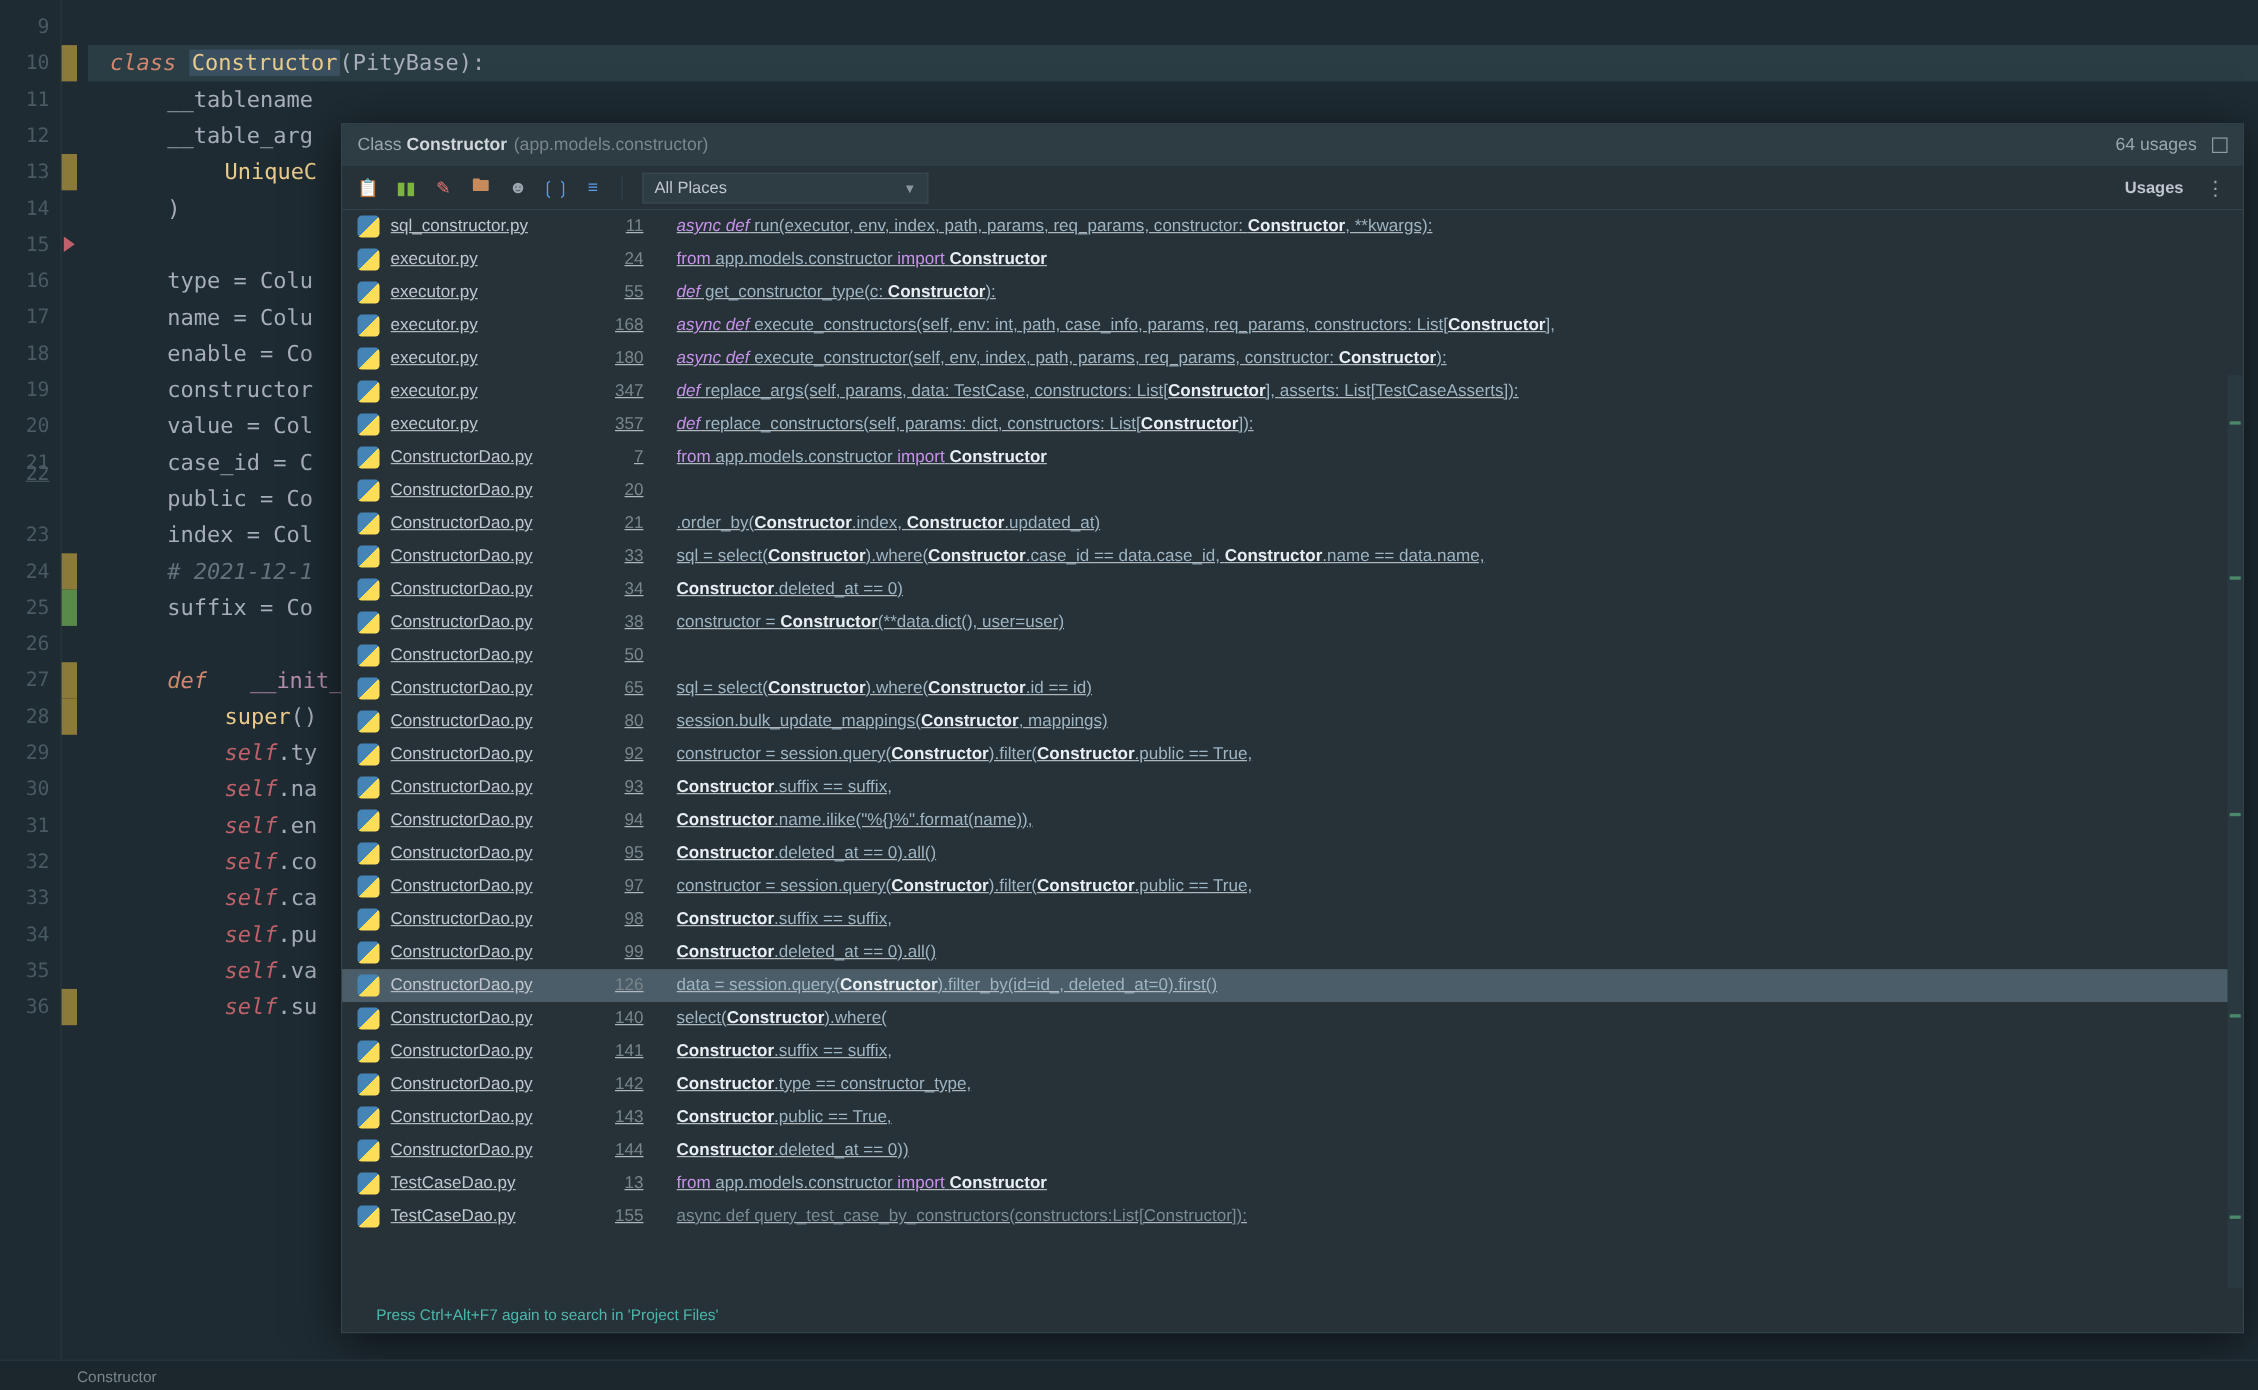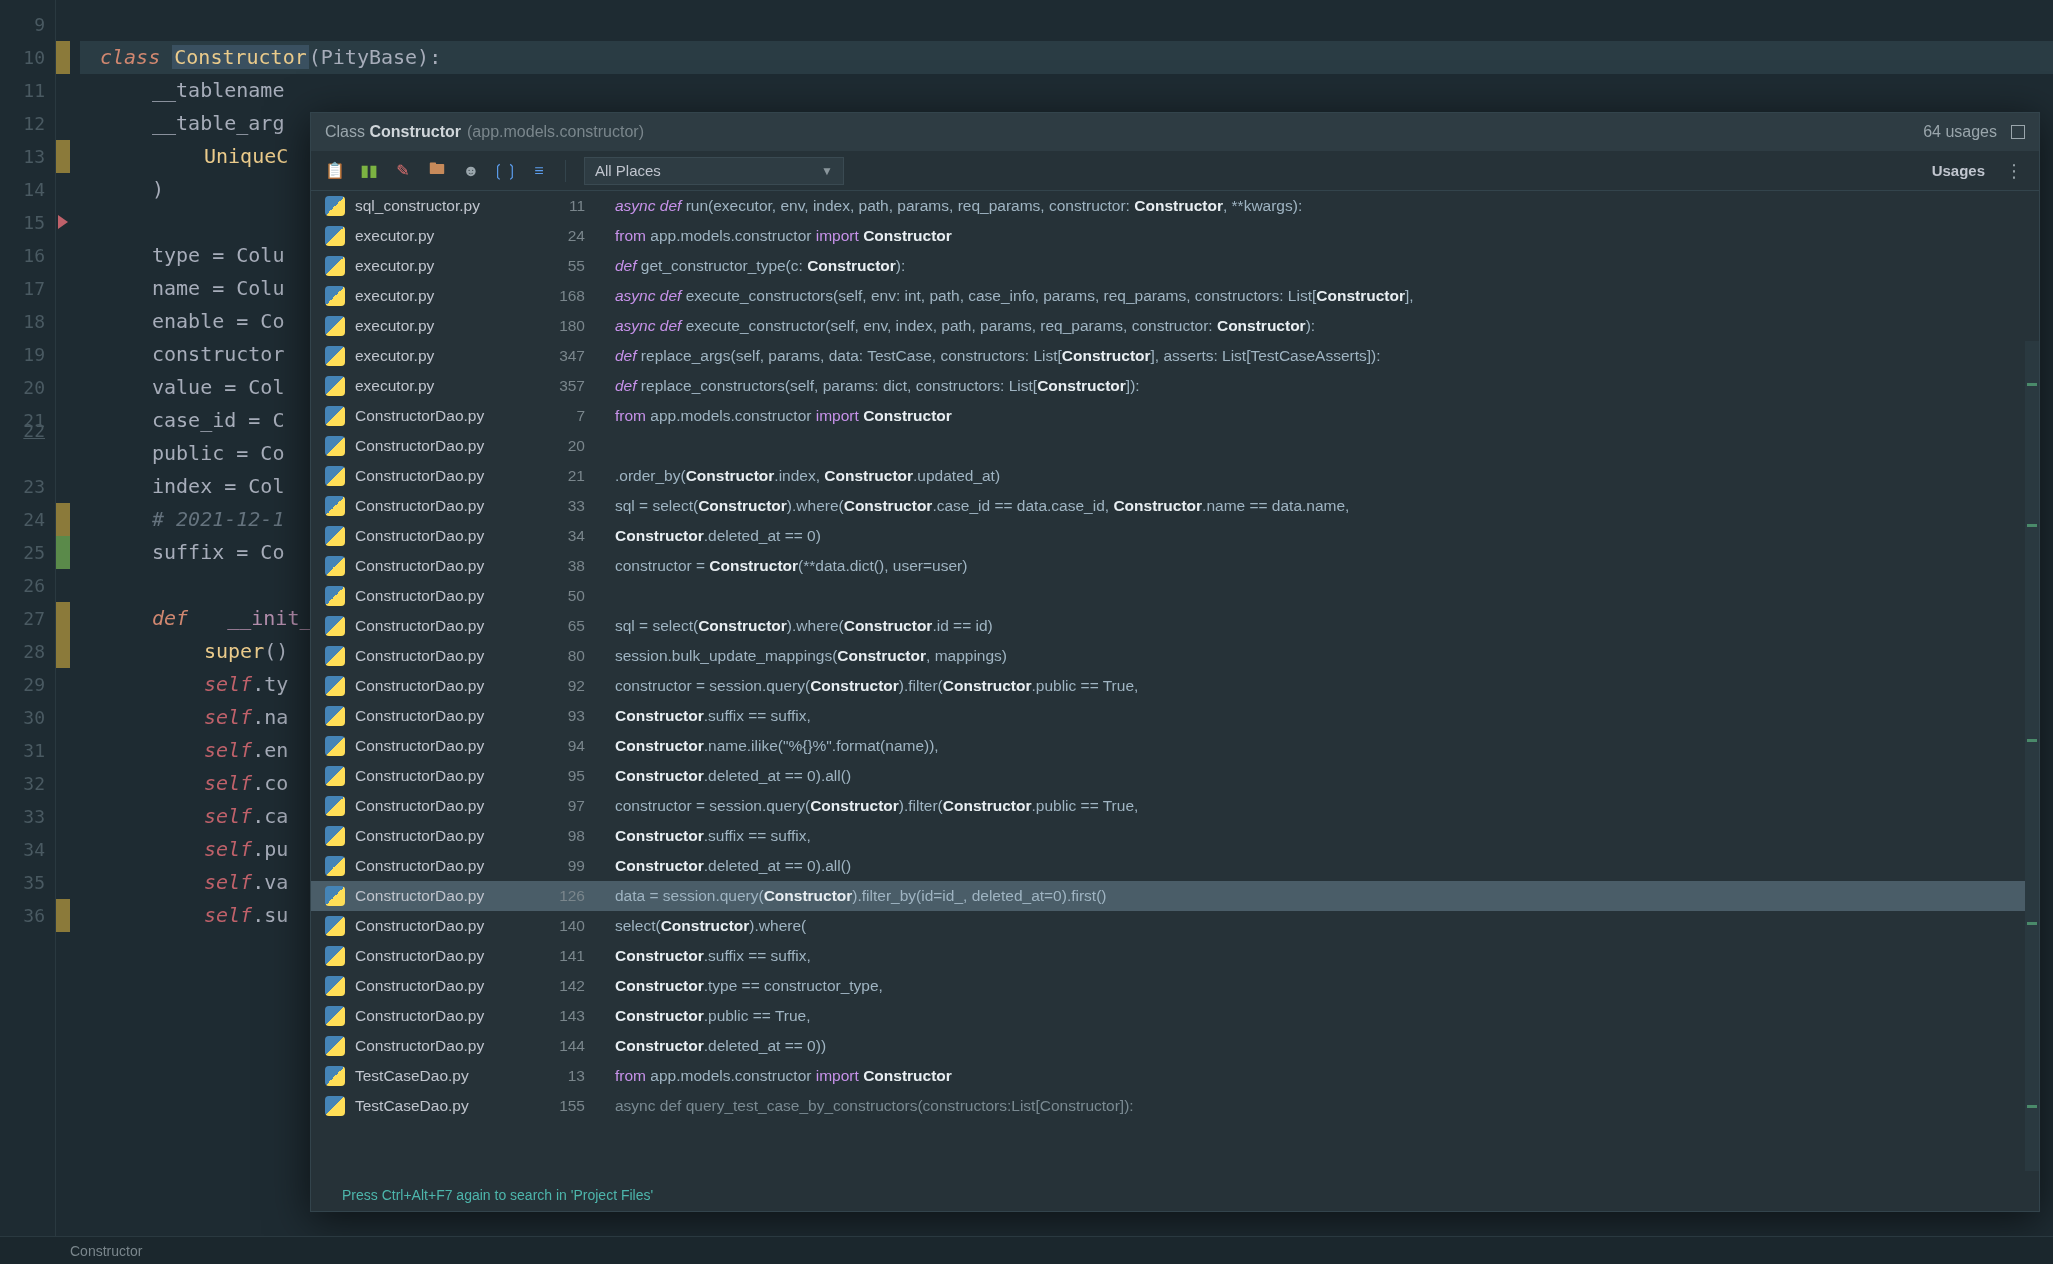--- a/index.html
+++ b/index.html
@@ -141,20 +141,21 @@
   }
   .combo .caret { color: #8a969c; font-size: 12px; }
   .tb-spacer { flex: 1; }
   .tb-label { color: #c0c5ce; font-size: 15px; margin-right: 10px; font-weight: bold; }
   .tb-more { color: #9aa6ac; font-size: 18px; padding: 0 6px; letter-spacing: 2px; }
 
   .results {
     flex: 1;
     overflow: hidden;
     position: relative;
+    text-decoration: underline;
   }
   .result-row {
     display: flex;
     align-items: center;
     height: 30px;
     padding-left: 14px;
     font-size: 15.5px;
   }
   .result-row.selected {
     background: #4a5d68;

